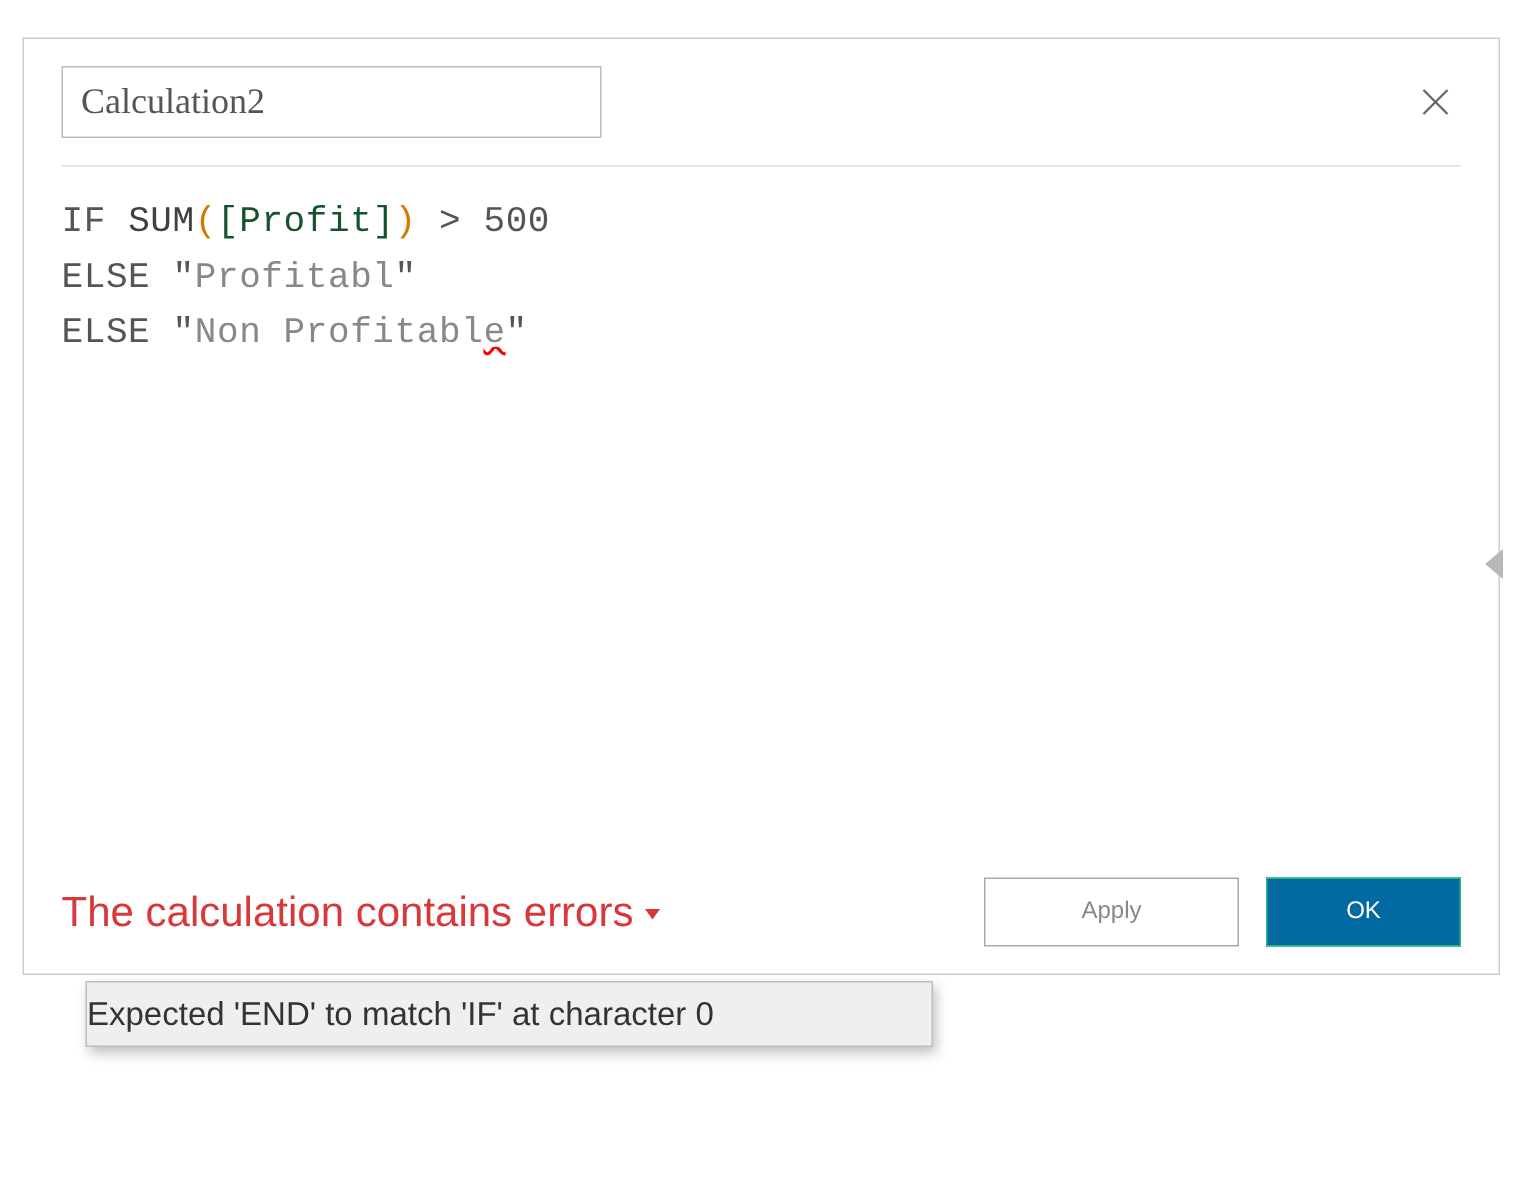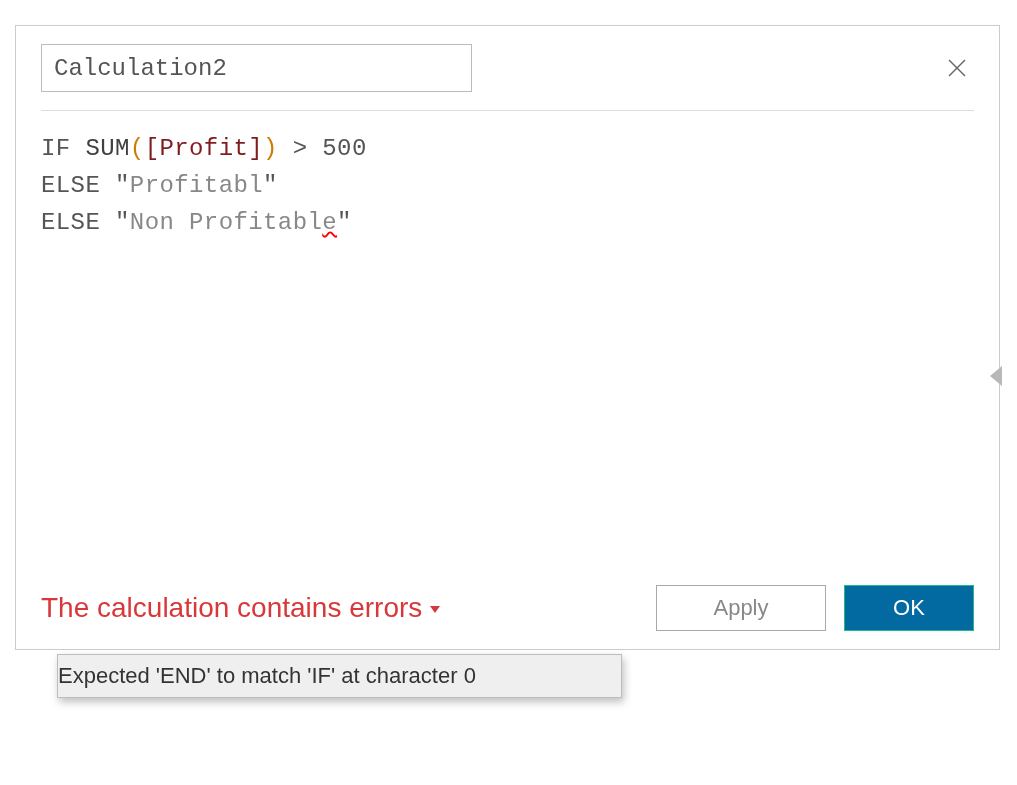--- a/index.html
+++ b/index.html
@@ -28,27 +28,27 @@
     }
     .header-row {
       display: flex;
       align-items: center;
       justify-content: space-between;
       margin-bottom: 15px;
       border-bottom: 1px solid #ddd;
       padding-bottom: 18px;
     }
     .name-input {
-      width: 431px;
+      width: 360px;
       height: 48px;
       border: 1px solid #bbb;
       font-size: 24px;
       padding: 16px 12px;
       color: #555;
-      font-family: Liberation Mono, monospace;
+      font-family: Liberation Serif, serif;
     }
     .close-btn {
       width: 34px;
       height: 34px;
       display: flex;
       align-items: center;
       justify-content: center;
       cursor: pointer;
       color: #666;
       font-size: 24px;
@@ -62,21 +62,21 @@
       font-size: 24px;
       line-height: 1.55;
       color: #555;
       padding-top: 4px;
       white-space: pre;
       letter-spacing: 0.4px;
     }
     .kw { color: #555; }
     .fn { color: #404040; }
     .paren { color: #d07a00; }
-    .field { color: #7f1d1d; }
+    .field { color: #14532d; }
     .str { color: #888; }
     .op { color: #555; }
     .spellerr {
       text-decoration: underline wavy red;
       text-decoration-thickness: 1.5px;
       text-underline-offset: 2px;
     }
     .footer-row {
       display: flex;
       align-items: center;
@@ -103,21 +103,21 @@
       position: relative;
       top: 1px;
     }
     .buttons {
       display: flex;
       gap: 18px;
     }
     .btn {
       height: 46px;
       min-width: 170px;
-      font-size: 22px;
+      font-size: 16px;
       border: 1px solid #aaa;
       background: #fff;
       color: #888;
       display: flex;
       align-items: center;
       justify-content: center;
       cursor: pointer;
       font-family: inherit;
     }
     .btn-ok {

